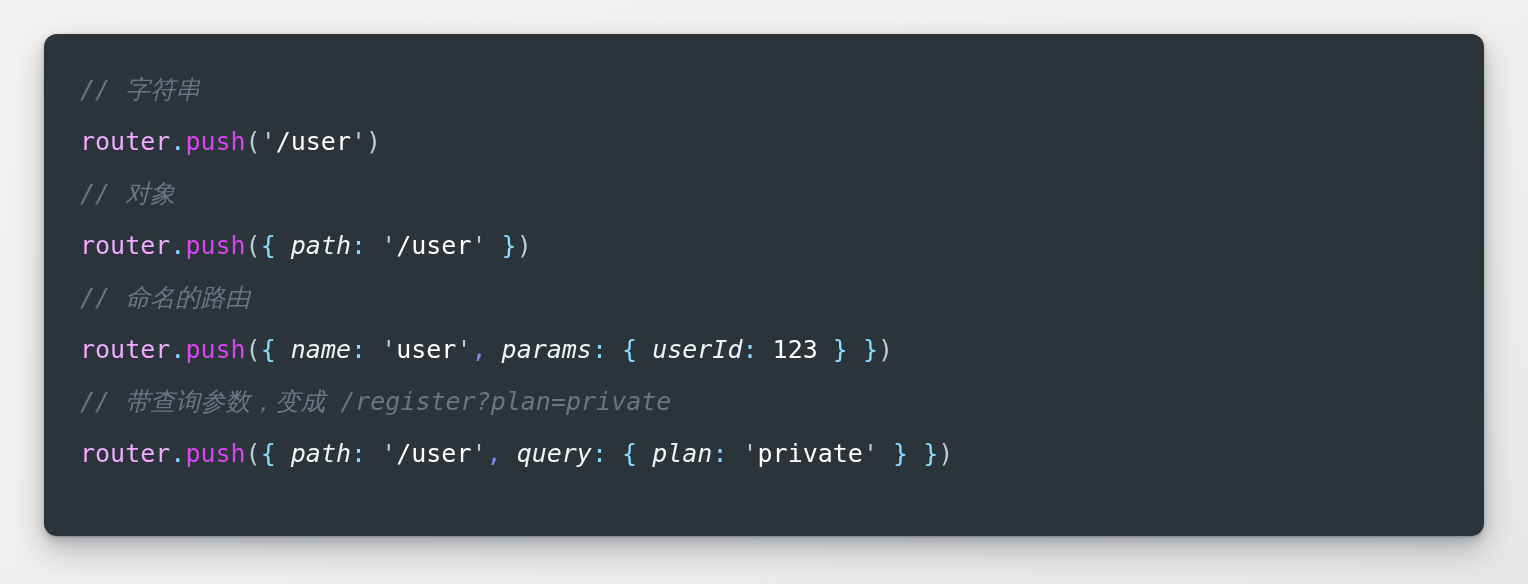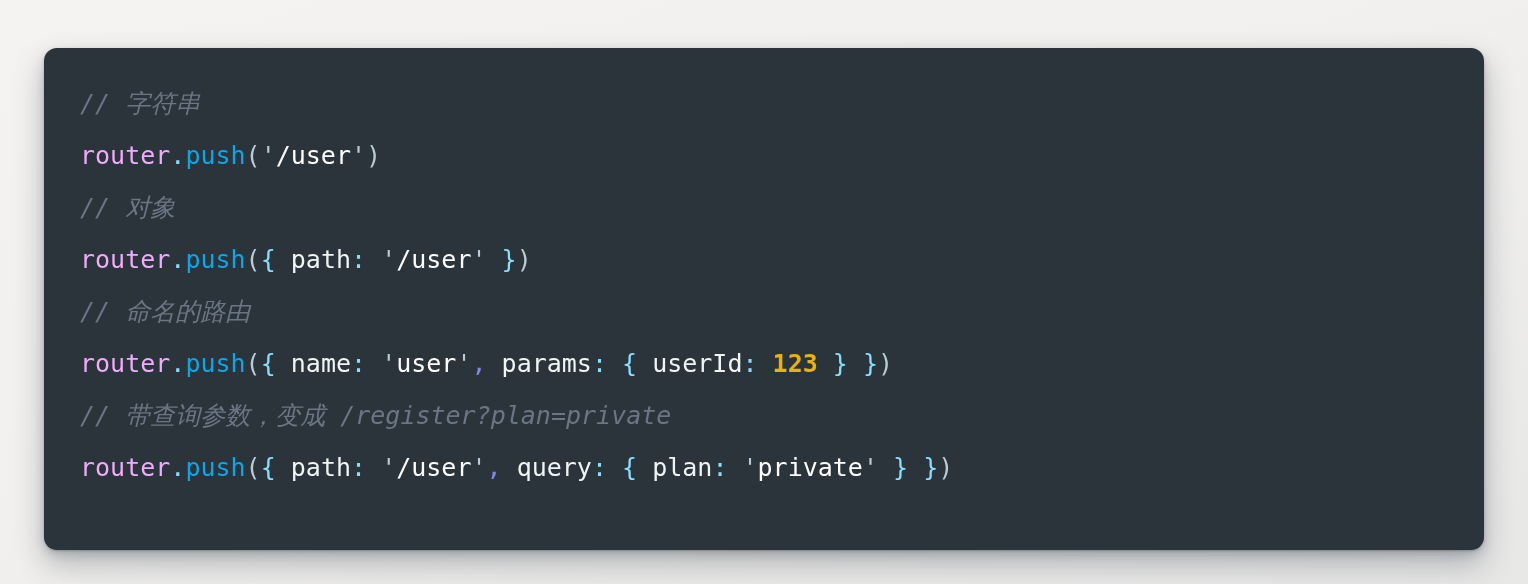--- a/index.html
+++ b/index.html
@@ -17,21 +17,21 @@
   .page {
     position: relative;
     width: 1528px;
     height: 584px;
     box-sizing: border-box;
   }
 
   .code-card {
     position: absolute;
     left: 44px;
-    top: 48px;
+    top: 34px;
     width: 1440px;
     height: 502px;
     background: #2b333b;
     border-radius: 13px;
     box-shadow: 0 14px 30px rgba(40, 48, 58, 0.30),
                 0 4px 10px rgba(40, 48, 58, 0.18),
                 0 1px 2px rgba(40, 48, 58, 0.25);
     overflow: hidden;
     box-sizing: border-box;
     padding: 30px 0 0 36px;
@@ -52,29 +52,29 @@
     white-space: pre;
   }
 
   
   .tok-comment {
     color: #6b7684;
     font-style: italic;
   }
   .tok-plain    { color: #eff5f5; }
   .tok-ident    { color: #f0abfc; }
-  .tok-method   { color: #0ea5e9; }
+  .tok-method   { color: #d946ef; }
   .tok-paren    { color: #b9ccd6; }
   .tok-brace    { color: #89ddff; }
   .tok-colon    { color: #89ddff; }
   .tok-comma    { color: #7e8ce8; }
   .tok-string   { color: #ffffff; }
   .tok-quote    { color: #b9ccd6; }
-  .tok-number   { color: #eab308; font-weight: bold; }
-  .tok-key      { color: #eff5f5; }
+  .tok-number   { color: #ffffff; }
+  .tok-key      { color: #eff5f5; font-style: italic; }
   .tok-dot      { color: #89ddff; }
 </style>
 </head>
 <body>
 
 <div class="page">
   <div class="code-card">
     <code class="code-body" id="code-body"><span class="line"><span class="tok-comment">// 字符串</span></span><span class="line"><span class="tok-ident">router</span><span class="tok-dot">.</span><span class="tok-method">push</span><span class="tok-paren">(</span><span class="tok-quote">'</span><span class="tok-string">/user</span><span class="tok-quote">'</span><span class="tok-paren">)</span></span><span class="line"><span class="tok-comment">// 对象</span></span><span class="line"><span class="tok-ident">router</span><span class="tok-dot">.</span><span class="tok-method">push</span><span class="tok-paren">(</span><span class="tok-brace">{</span><span class="tok-plain"> </span><span class="tok-key">path</span><span class="tok-colon">:</span><span class="tok-plain"> </span><span class="tok-quote">'</span><span class="tok-string">/user</span><span class="tok-quote">'</span><span class="tok-plain"> </span><span class="tok-brace">}</span><span class="tok-paren">)</span></span><span class="line"><span class="tok-comment">// 命名的路由</span></span><span class="line"><span class="tok-ident">router</span><span class="tok-dot">.</span><span class="tok-method">push</span><span class="tok-paren">(</span><span class="tok-brace">{</span><span class="tok-plain"> </span><span class="tok-key">name</span><span class="tok-colon">:</span><span class="tok-plain"> </span><span class="tok-quote">'</span><span class="tok-string">user</span><span class="tok-quote">'</span><span class="tok-comma">,</span><span class="tok-plain"> </span><span class="tok-key">params</span><span class="tok-colon">:</span><span class="tok-plain"> </span><span class="tok-brace">{</span><span class="tok-plain"> </span><span class="tok-key">userId</span><span class="tok-colon">:</span><span class="tok-plain"> </span><span class="tok-number">123</span><span class="tok-plain"> </span><span class="tok-brace">}</span><span class="tok-plain"> </span><span class="tok-brace">}</span><span class="tok-paren">)</span></span><span class="line"><span class="tok-comment">// 带查询参数，变成 /register?plan=private</span></span><span class="line"><span class="tok-ident">router</span><span class="tok-dot">.</span><span class="tok-method">push</span><span class="tok-paren">(</span><span class="tok-brace">{</span><span class="tok-plain"> </span><span class="tok-key">path</span><span class="tok-colon">:</span><span class="tok-plain"> </span><span class="tok-quote">'</span><span class="tok-string">/user</span><span class="tok-quote">'</span><span class="tok-comma">,</span><span class="tok-plain"> </span><span class="tok-key">query</span><span class="tok-colon">:</span><span class="tok-plain"> </span><span class="tok-brace">{</span><span class="tok-plain"> </span><span class="tok-key">plan</span><span class="tok-colon">:</span><span class="tok-plain"> </span><span class="tok-quote">'</span><span class="tok-string">private</span><span class="tok-quote">'</span><span class="tok-plain"> </span><span class="tok-brace">}</span><span class="tok-plain"> </span><span class="tok-brace">}</span><span class="tok-paren">)</span></span></code>
   </div>
 </div>

